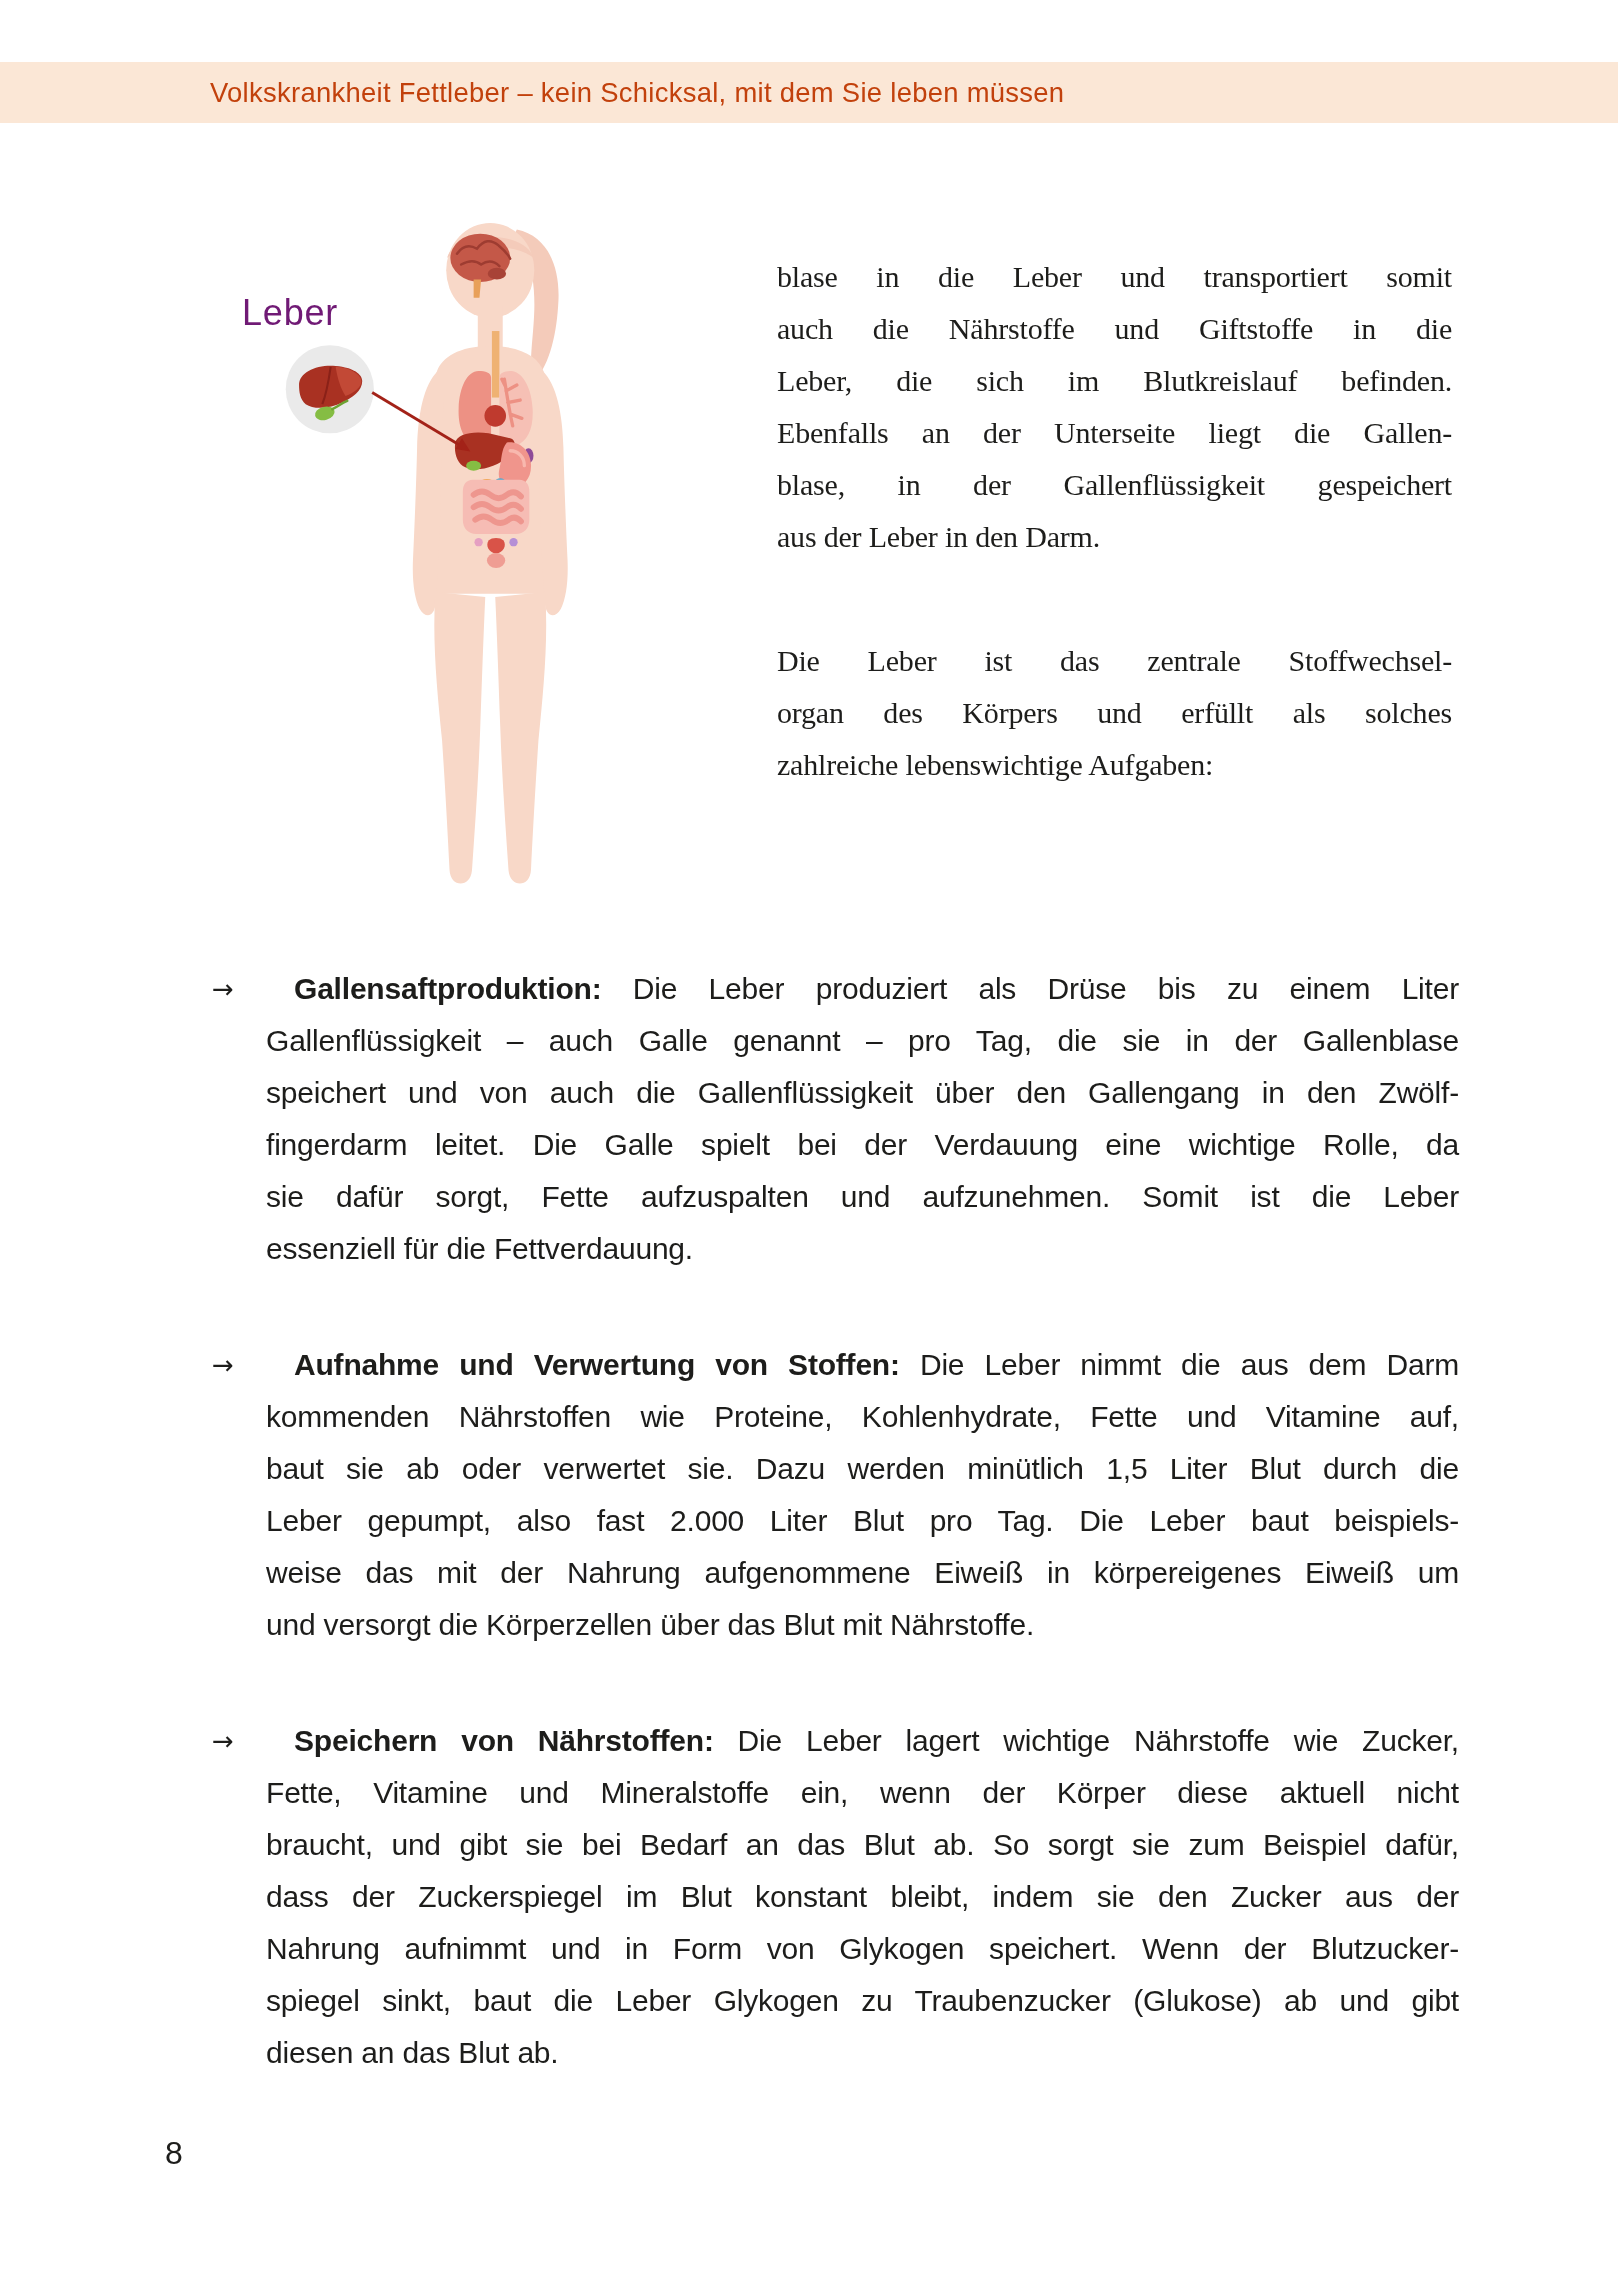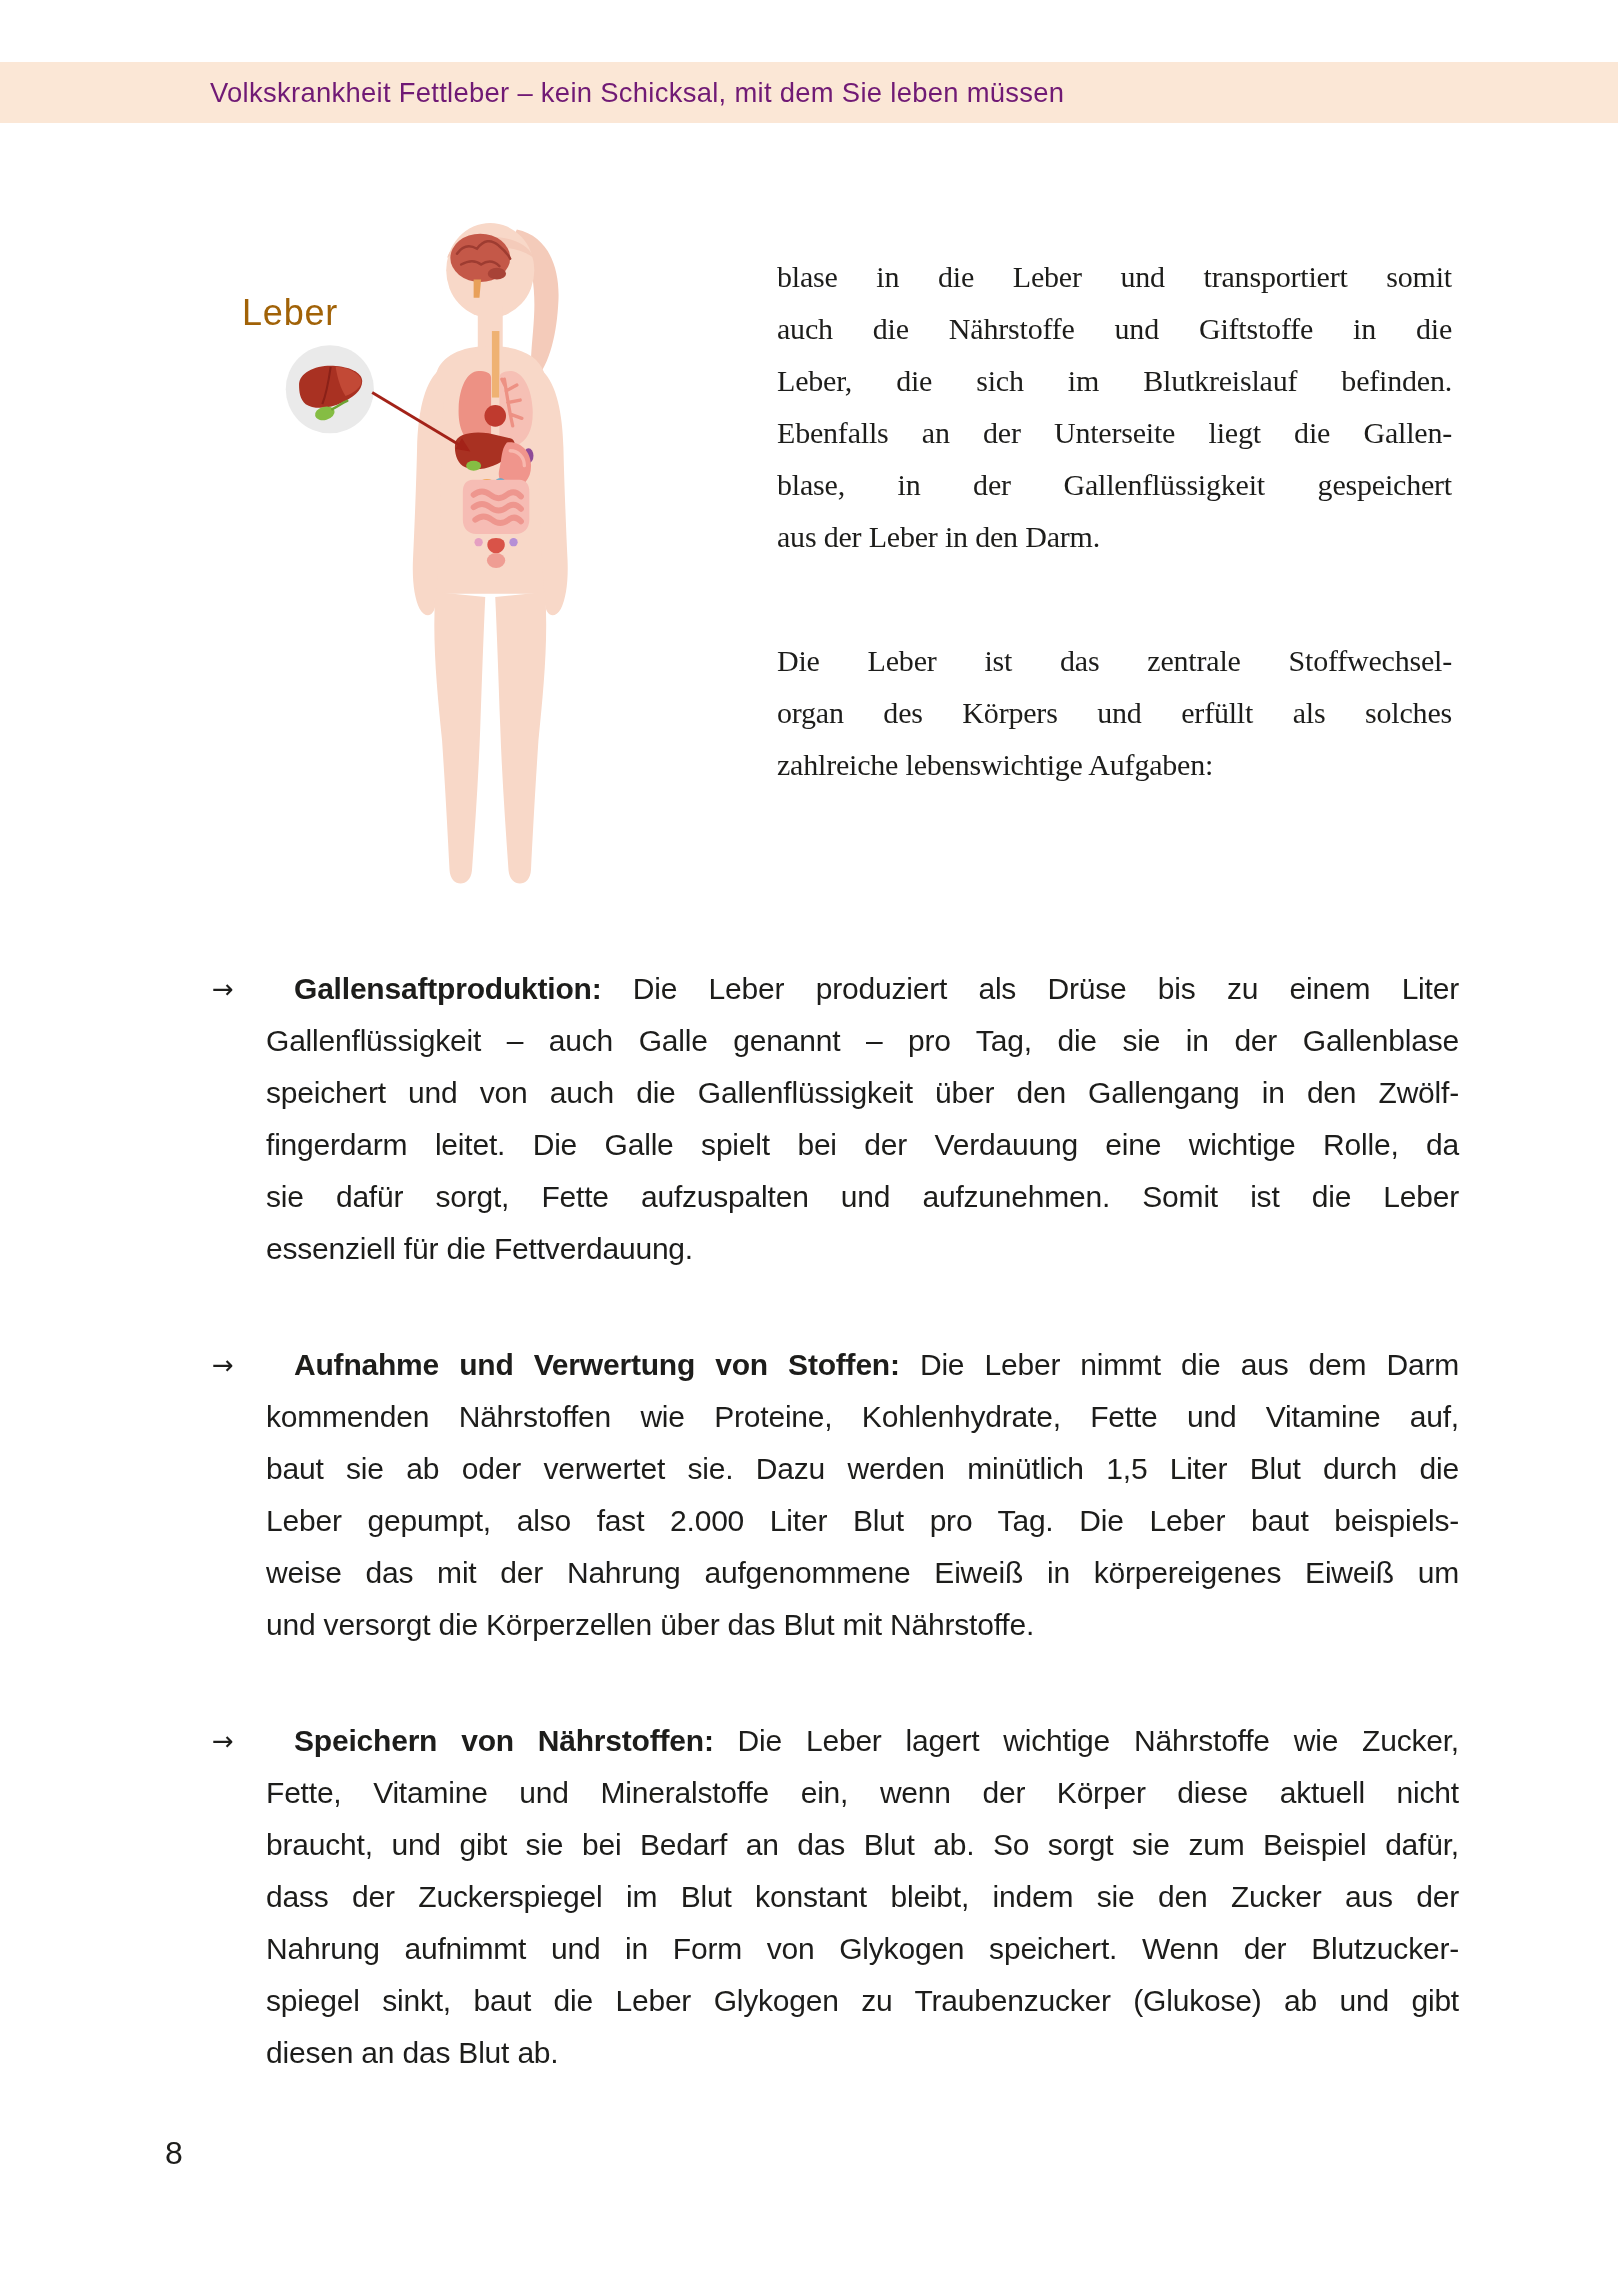--- a/index.html
+++ b/index.html
@@ -6,24 +6,24 @@
   .page {
     position:relative; width:1618px; height:2284px; background:#ffffff;
     font-family:"Liberation Sans", sans-serif; color:#1d1d1b; overflow:hidden;
   }
   .header-band {
     position:absolute; left:0; top:62px; width:1618px; height:61px;
     background:#fbe7d6;
   }
   .header-title {
     position:absolute; left:210px; top:0; height:61px; line-height:62px;
-    font-size:27.4px; letter-spacing:0.3px; color:#701a75; white-space:nowrap;
+    font-size:27.4px; letter-spacing:0.3px; color:#c2410c; white-space:nowrap;
   }
   .leber-label {
-    position:absolute; left:242px; top:292px; font-size:36px; color:#a16207;
+    position:absolute; left:242px; top:292px; font-size:36px; color:#701a75;
     letter-spacing:0.8px;
   }
   .illustration { position:absolute; left:224px; top:208px; }
   .intro-col {
     position:absolute; left:777px; top:251px; width:675px;
     font-size:30px; line-height:52px; letter-spacing:-0.2px;font-family:Liberation Serif, serif;
   }
   .paragraph + .paragraph { margin-top:72px; }
   .line { text-align:justify; text-align-last:justify; }
   .line.last { text-align-last:left; }

